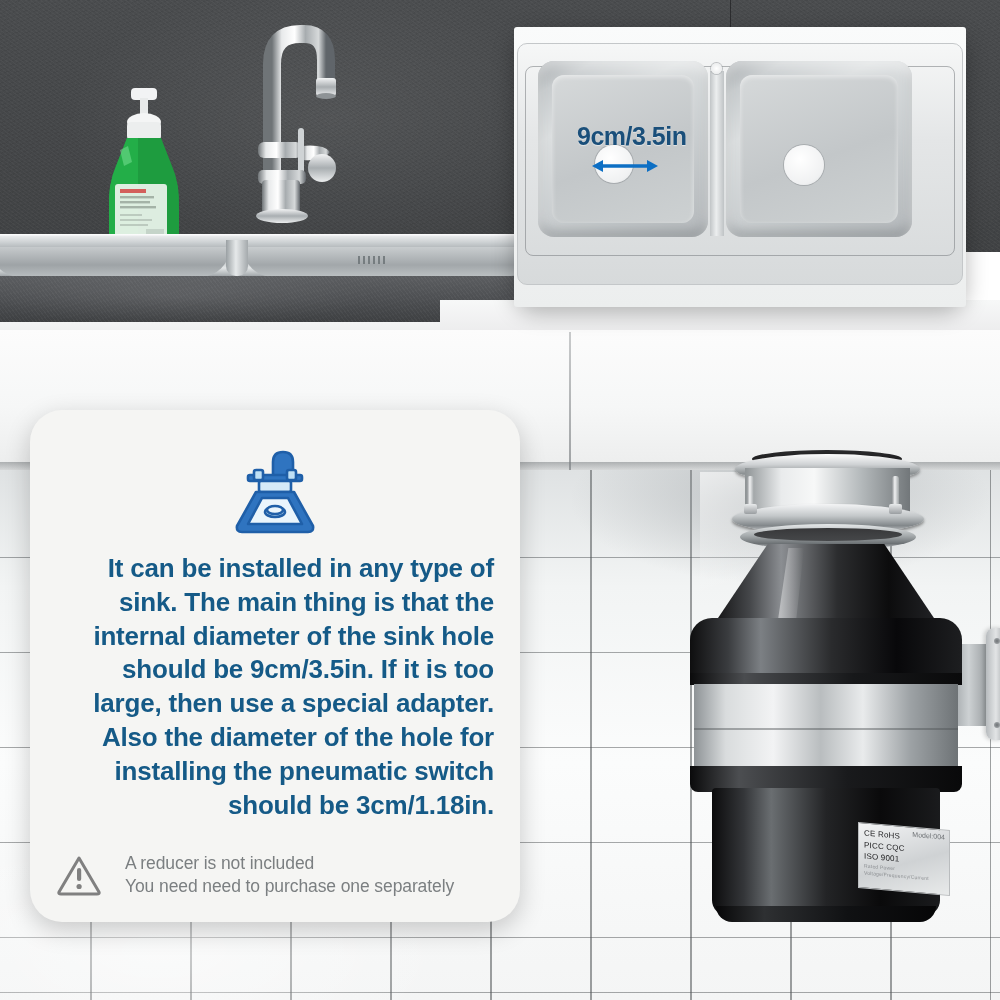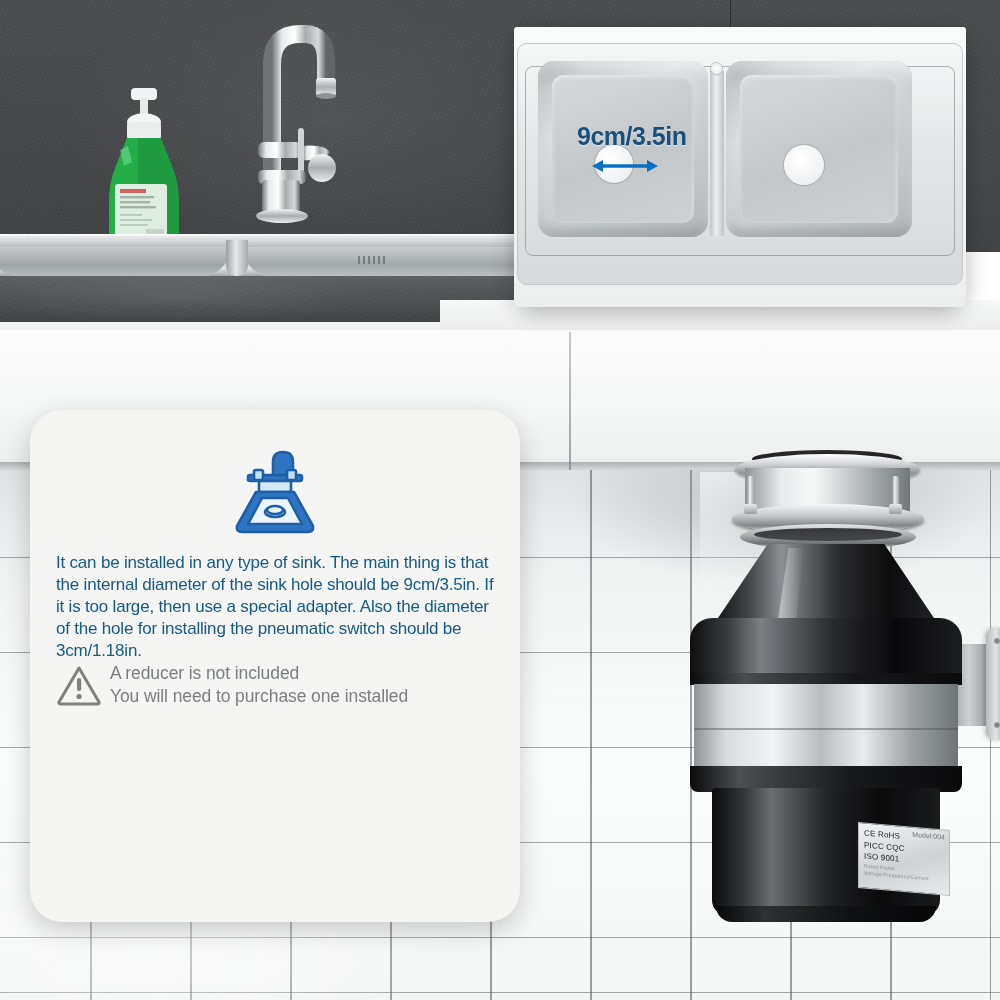--- a/index.html
+++ b/index.html
@@ -287,25 +287,25 @@
   
   .info-card{
     position:absolute;left:30px;top:410px;width:490px;height:512px;
     background:#f5f5f3;border-radius:32px;
     box-shadow:0 8px 26px rgba(0,0,0,.20);
     padding:30px 26px 22px 26px;box-sizing:border-box;
     display:flex;flex-direction:column;align-items:center;
   }
   .sink-icon{width:120px;height:98px;margin-bottom:14px;}
   .info-text{
-    font-size:17px;line-height:1.30;color:#155a87;font-weight:400;
-    letter-spacing:-.2px;width:100%;margin:0;
+    font-size:26px;line-height:1.30;color:#155a87;font-weight:700;
+    letter-spacing:-.2px;width:100%;margin:0;text-align:right;
   }
   .note-row{
-    display:flex;align-items:center;gap:8px;width:100%;
+    display:flex;align-items:center;gap:23px;margin-top:30px;width:100%;
   }
   .warn-icon{flex:0 0 auto;width:46px;height:42px;}
   .note-text{font-size:17.5px;line-height:1.30;color:#7b7f81;letter-spacing:-.1px;}
 </style>
 </head>
 <body>
 
 <div id="stage">
 
   <div class="scene">
@@ -461,18 +461,18 @@
     <p class="info-text">It can be installed in any type of sink. The main thing is that the internal diameter of the sink hole should be 9cm/3.5in. If it is too large, then use a special adapter. Also the diameter of the hole for installing the pneumatic switch should be 3cm/1.18in.</p>
 
     <div class="note-row">
       <svg class="warn-icon" viewBox="0 0 46 42">
         <path d="M23 4 L43 38 Q44 40 41 40 L5 40 Q2 40 3 38 Z" fill="none" stroke="#808080" stroke-width="3" stroke-linejoin="round"></path>
         <rect x="21" y="14" width="4.2" height="13" rx="2.1" fill="#808080"></rect>
         <circle cx="23.1" cy="32.5" r="2.6" fill="#808080"></circle>
       </svg>
       <div>
         <div class="note-text">A reducer is not included</div>
-        <div class="note-text">You will need to purchase one installed</div>
+        <div class="note-text">You need need to purchase one separately</div>
       </div>
     </div>
   </div>
 
 </div>
 
 </body></html>

